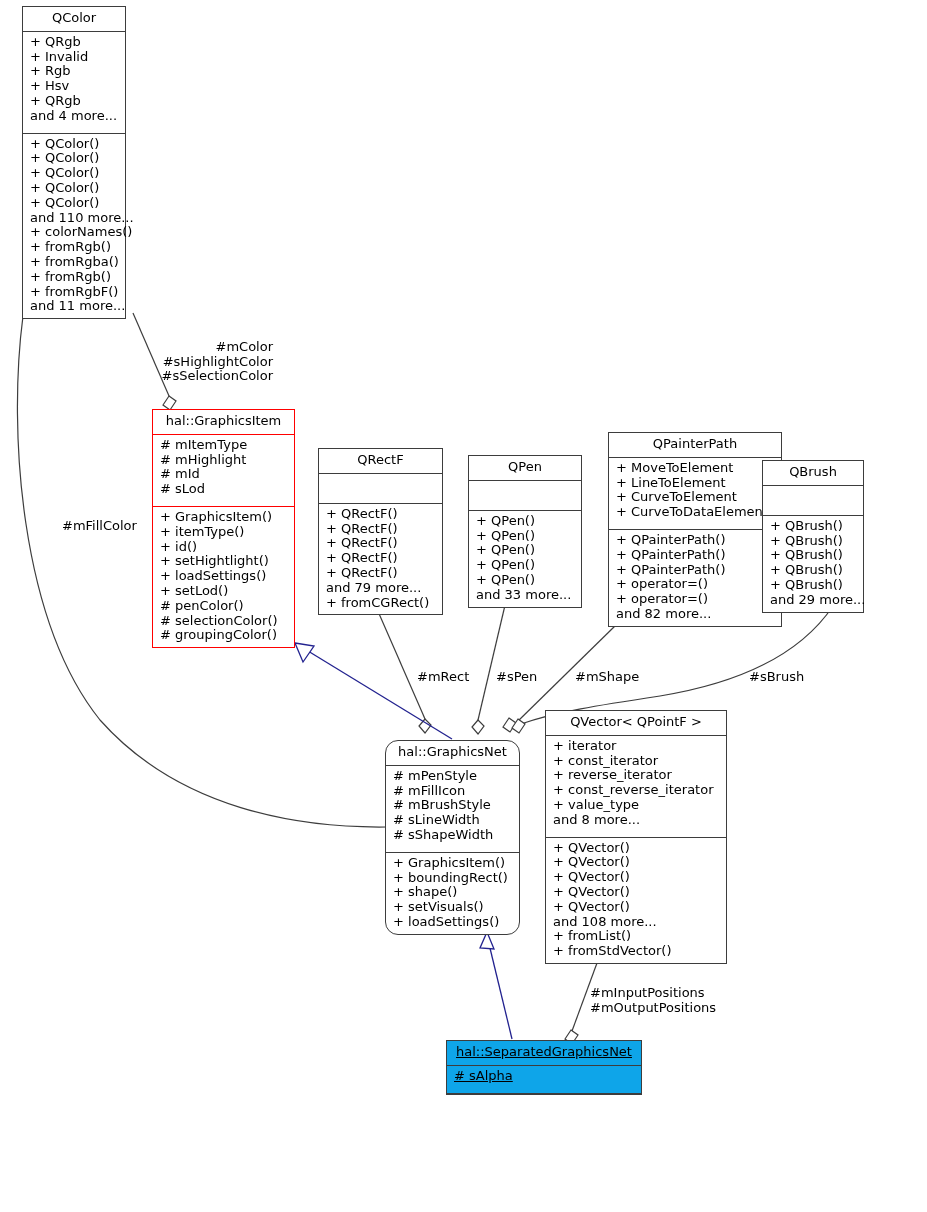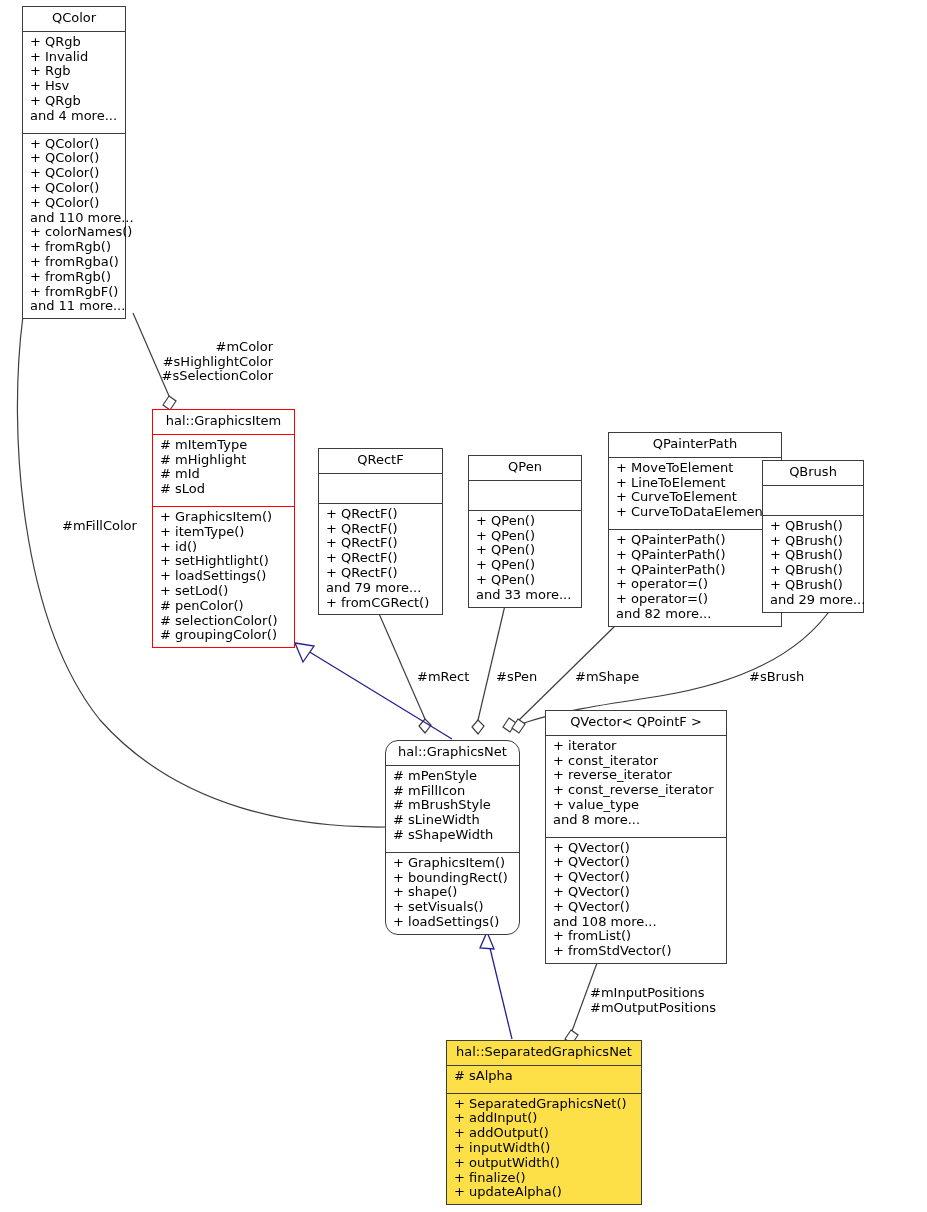--- a/index.html
+++ b/index.html
@@ -31,21 +31,22 @@
     background: #ffffff;
     font-size: 13px;
     line-height: 14.8px;
     color: #000000;
     z-index: 5;
   }
   .uml-box.red {
     border-color: #ff0000;
   }
   .uml-box.gray {
-    background: #fde047;
+    background: #0ea5e9;
+    text-decoration: underline;
   }
   .uml-title {
     text-align: center;
     padding: 4px 6px 5px 6px;
     border-bottom: 1px solid #3d3d3d;
     white-space: nowrap;
   }
   .uml-box.red .uml-title {
     border-bottom-color: #ff0000;
   }
@@ -261,29 +262,20 @@
       <div>+ fromList()</div>
       <div>+ fromStdVector()</div>
     </div>
   </div>
 
   <div class="uml-box gray" style="left:446px; top:1040px; width:196px;">
     <div class="uml-title">hal::SeparatedGraphicsNet</div>
     <div class="uml-attrs">
       <div># sAlpha</div>
     </div>
-    <div class="uml-ops">
-      <div>+ SeparatedGraphicsNet()</div>
-      <div>+ addInput()</div>
-      <div>+ addOutput()</div>
-      <div>+ inputWidth()</div>
-      <div>+ outputWidth()</div>
-      <div>+ finalize()</div>
-      <div>+ updateAlpha()</div>
-    </div>
   </div>
 
   <div class="edge-label center" style="left:155px; top:340px; width:118px;text-align:right;">
     <div>#mColor</div>
     <div>#sHighlightColor</div>
     <div>#sSelectionColor</div>
   </div>
 
   <div class="edge-label" style="left:62px; top:519px;">#mFillColor</div>
 

